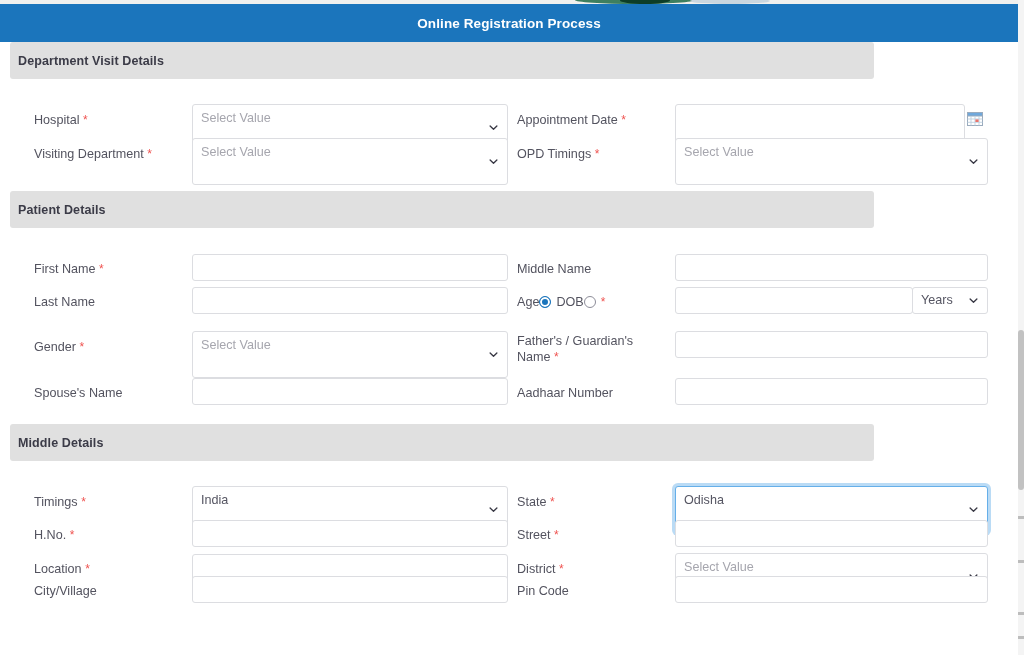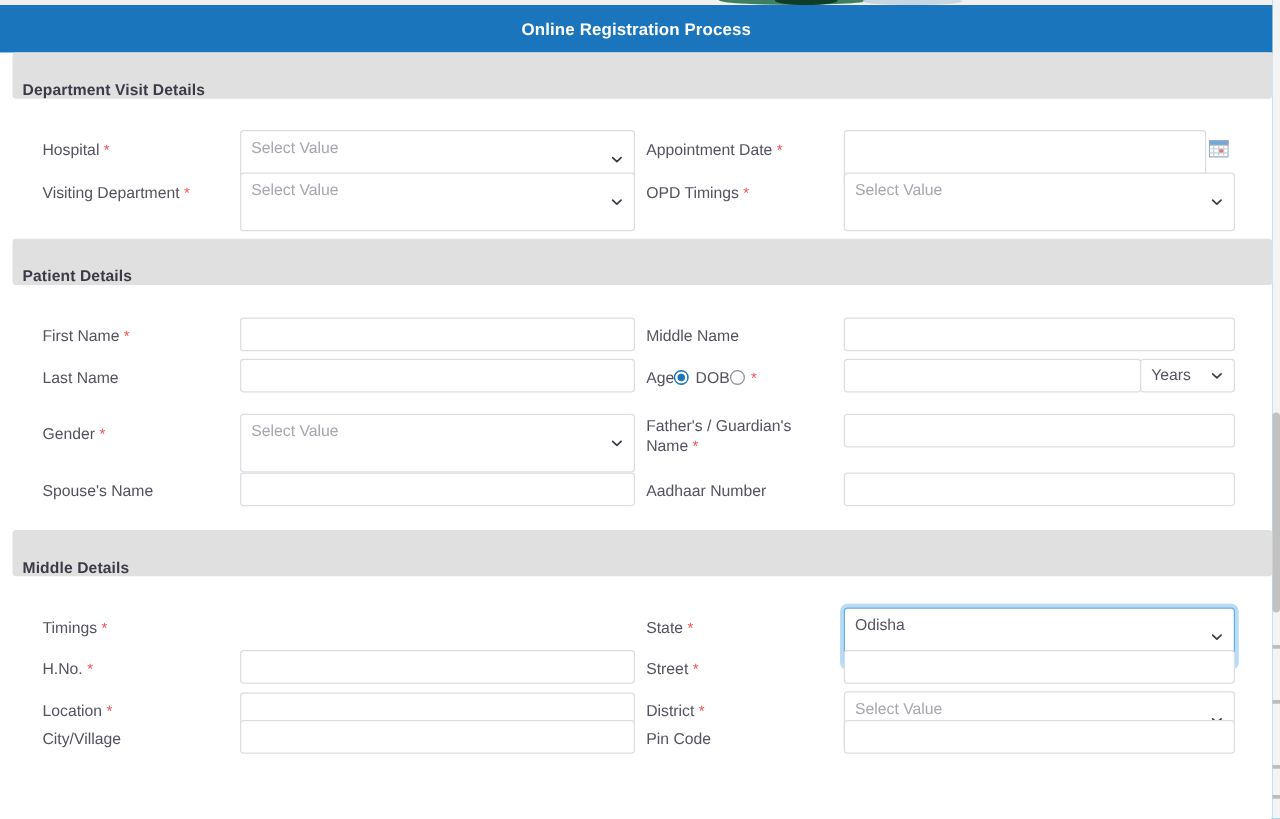--- a/index.html
+++ b/index.html
@@ -6,21 +6,21 @@
   html, body {
     margin: 0; padding: 0;
     width: 1024px; height: 655px;
     overflow: hidden;
     background: #ffffff;
     font-family: "Liberation Sans", sans-serif;
   }
   #page {
     position: relative;
     width: 1024px; height: 655px;
-    background: #0ea5e9;
+    background: #000000;
     overflow: hidden;
   }
 
   
   .top-sliver {
     position: absolute; top: 0; left: 0;
     width: 1018px; height: 4px;
     background: #f0f0ee;
     overflow: hidden;
   }
@@ -56,25 +56,25 @@
   .form-body {
     position: absolute; top: 42px; left: 0;
     width: 1018px; height: 613px;
     background: #ffffff;
   }
 
   
   .section-head {
     position: absolute;
     left: 10px;
-    width: 1008px;
+    width: 864px;
     height: 37px;
     background: #e0e0e0;
     border-radius: 3px;
-    display: flex; align-items: flex-end;
+    display: flex; align-items: center;
   }
   .section-head .section-title {
     margin-left: 8px;
     font-size: 12.5px;
     font-weight: bold;
     color: #3b3b47;
     letter-spacing: .1px;
   }
 
   
@@ -349,20 +349,28 @@
     </div>
 
     <div class="section-head" style="top:382px;">
       <span class="section-title">Middle Details</span>
     </div>
 
     <div class="row" style="top:444px;">
       <span class="lbl left" style="top:8px;">
         <span>Timings</span> <span class="req">*</span>
       </span>
+      <div class="ctl col-left sel tall" style="top:0px;">
+        <span class="val">India</span>
+        <span class="caret">
+          <svg viewBox="0 0 12 12" width="9" height="9">
+              <path d="M1.5 4 L6 8.4 L10.5 4" fill="none" stroke="#3b3b47" stroke-width="1.8" stroke-linecap="round" stroke-linejoin="round"></path>
+            </svg>
+        </span>
+      </div>
 
       <span class="lbl right" style="top:8px;">
         <span>State</span> <span class="req">*</span>
       </span>
       <div class="ctl col-right sel tall focused" style="top:0px;">
         <span class="val">Odisha</span>
         <span class="caret">
           <svg viewBox="0 0 12 12" width="9" height="9">
               <path d="M1.5 4 L6 8.4 L10.5 4" fill="none" stroke="#3b3b47" stroke-width="1.8" stroke-linecap="round" stroke-linejoin="round"></path>
             </svg>

